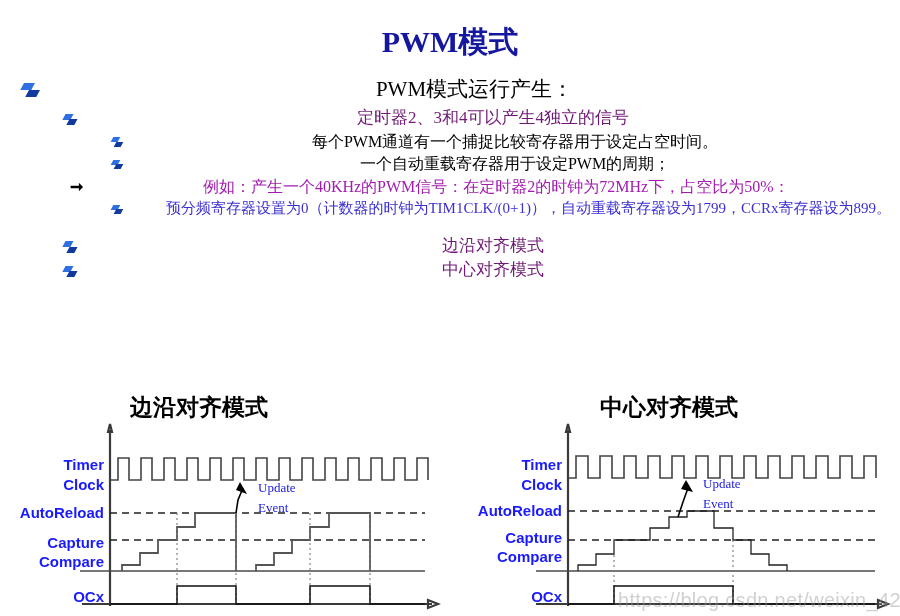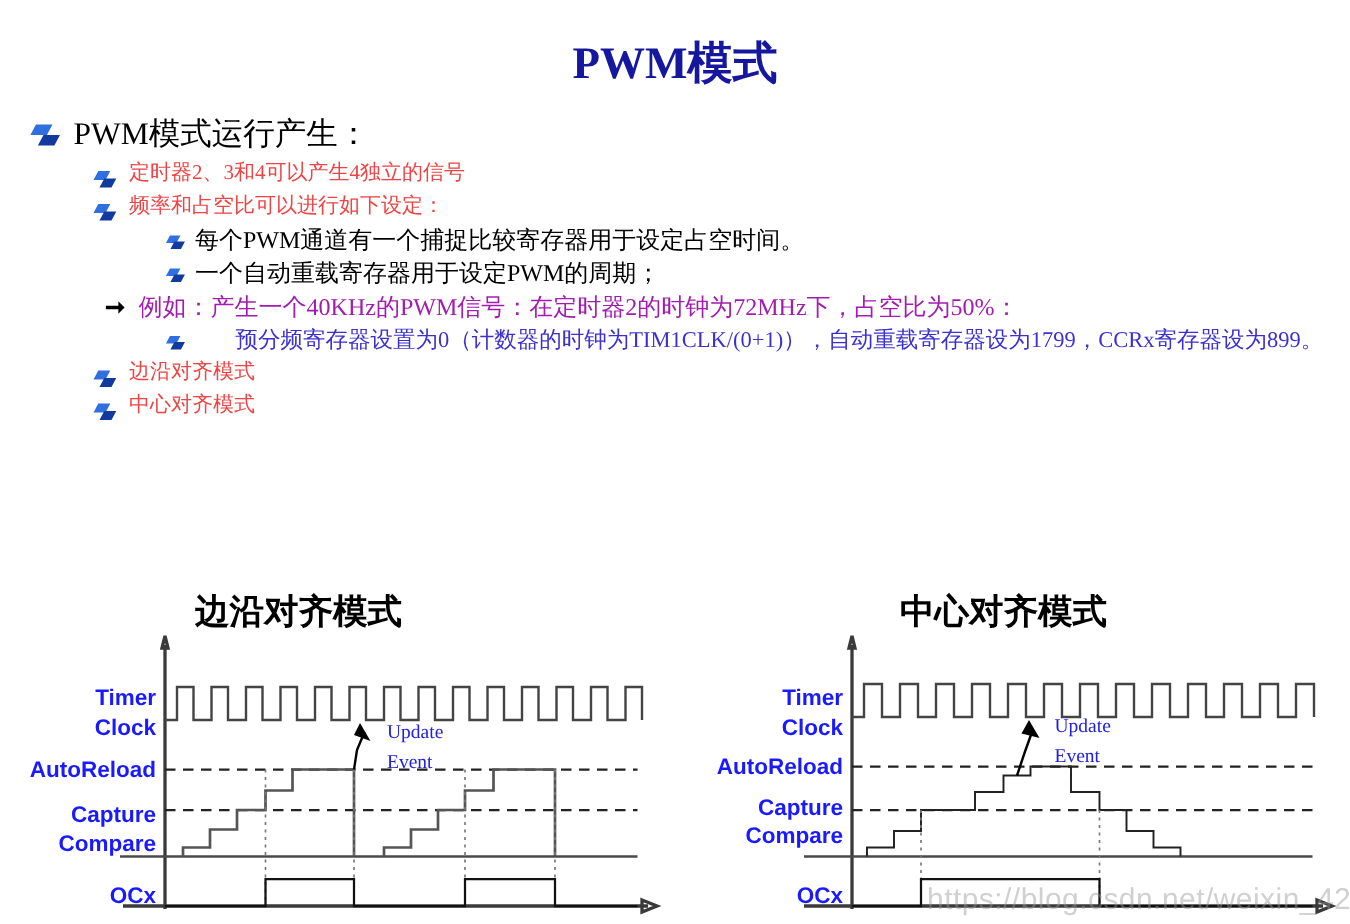--- a/index.html
+++ b/index.html
@@ -34,20 +34,21 @@
   #outline {
     position: absolute;
     top: 76px;
     left: 0;
     width: 900px;
   }
   .row {
     display: flex;
     align-items: flex-start;
     line-height: 1.28;
+    text-align: center;
   }
   
   .pp-marker {
     position: relative;
     display: inline-block;
   }
   .pp-marker i {
     position: absolute;
     display: block;
     width: 62%;
@@ -76,34 +77,34 @@
   .txt { flex: 1 1 auto; }
 
   
   .lvl1 { margin-left: 22px; margin-bottom: 4px; }
   .lvl1 .pp-marker { width: 17px; height: 17px; margin-top: 6px; margin-right: 10px; }
   .lvl1 .txt { font-size: 21px; color: #000000; }
 
   
   .lvl2 { margin-left: 64px; margin-bottom: 3px; }
   .lvl2 .pp-marker { width: 13px; height: 13px; margin-top: 6px; margin-right: 9px; }
-  .lvl2 .txt { font-size: 14px; color: #ef4444; }
+  .lvl2 .txt { font-size: 17px; color: #701a75; }
 
   
   .lvl3 { margin-left: 112px; margin-bottom: 2px; }
   .lvl3 .pp-marker { width: 11px; height: 11px; margin-top: 5px; margin-right: 7px; }
   .lvl3 .txt { font-size: 16px; color: #000000; }
 
   
   .lvlarrow { margin-left: 70px; margin-bottom: 2px; }
   .lvlarrow .arrow-marker { font-size: 16px; margin-top: 2px; margin-right: 9px; }
   .lvlarrow .txt { font-size: 16px; color: #a21caf; }
 
   
-  .lvl4 { margin-left: 112px; margin-bottom: 2px; gap: 28px; }
+  .lvl4 { margin-left: 112px; margin-bottom: 16px; gap: 28px; }
   .lvl4 .pp-marker { width: 11px; height: 11px; margin-top: 5px; margin-right: 6px; }
   .lvl4 .txt { font-size: 15px; color: #3c30d0; line-height: 1.3; }
 
   
   #diagrams {
     position: absolute;
     top: 392px;
     left: 0;
     width: 900px;
     height: 224px;
@@ -189,27 +190,20 @@
   </div>
 
   <div class="row lvl2">
     <span class="pp-marker">
         <i class="a"></i>
         <i class="b"></i>
       </span>
     <span class="txt">定时器2、3和4可以产生4独立的信号</span>
   </div>
 
-  <div class="row lvl2">
-    <span class="pp-marker">
-        <i class="a"></i>
-        <i class="b"></i>
-      </span>
-    <span class="txt">频率和占空比可以进行如下设定：</span>
-  </div>
 
   <div class="row lvl3">
     <span class="pp-marker">
         <i class="a"></i>
         <i class="b"></i>
       </span>
     <span class="txt">每个PWM通道有一个捕捉比较寄存器用于设定占空时间。</span>
   </div>
 
   <div class="row lvl3">

